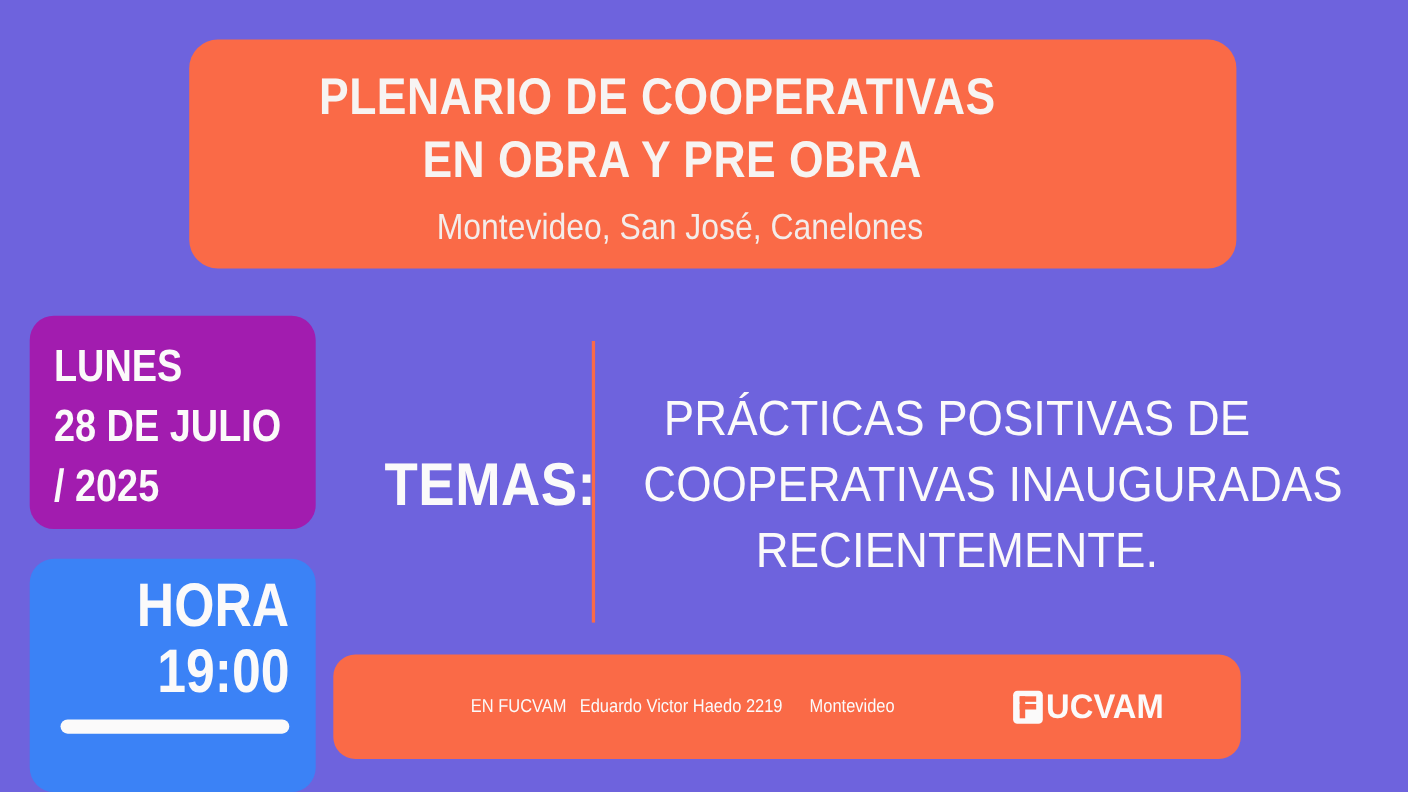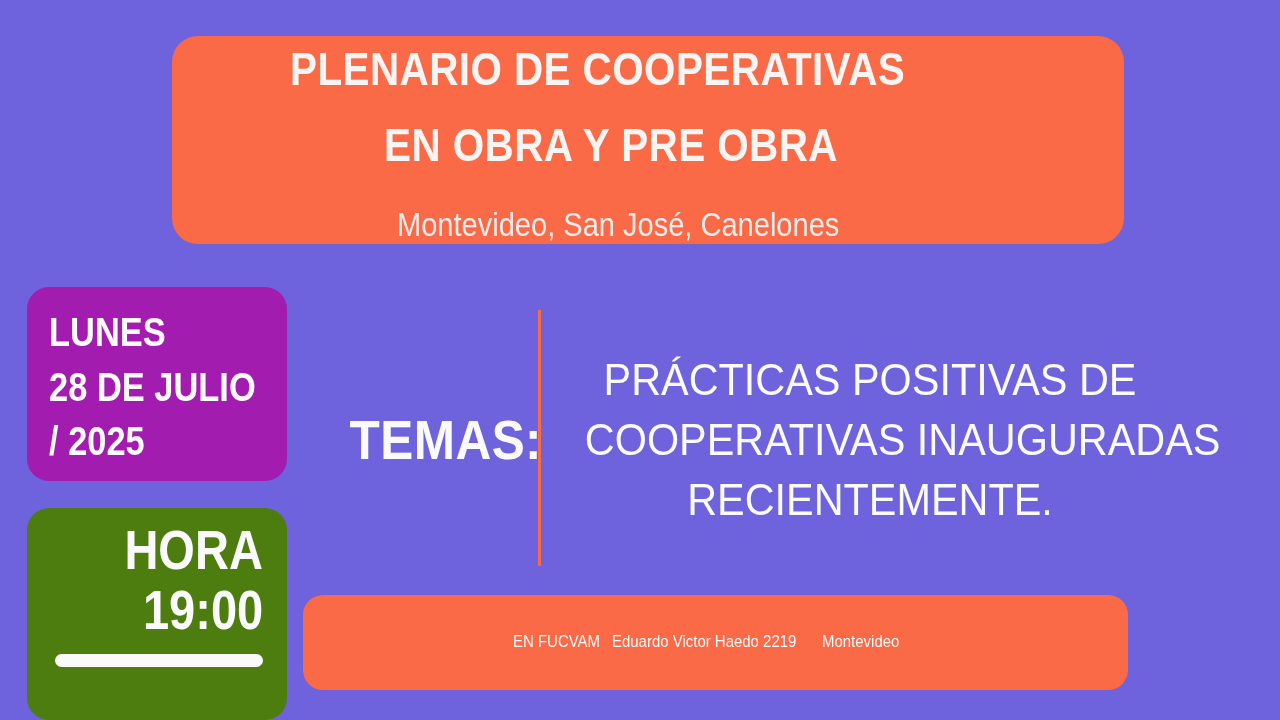--- a/index.html
+++ b/index.html
@@ -26,21 +26,21 @@
   
   #header-card {
     position:absolute;
     left:172px; top:36px;
     width:952px; height:208px;
     background:#FA6A47;
     border-radius:26px;
     display:flex;
     flex-direction:column;
     align-items:center;
-    justify-content:space-between;
+    justify-content:center;
     padding-top:4px;
   }
   #header-title-line1, #header-title-line2 {
     font-size:47px;
     font-weight:bold;
     letter-spacing:0.5px;
     color:#F7F4F2;
     line-height:1.22;
     text-align:center;
     transform:scaleX(0.86);
@@ -76,21 +76,21 @@
     white-space:nowrap;
     transform:scaleX(0.84);
     transform-origin:left center;
   }
 
   
   #hour-card {
     position:absolute;
     left:27px; top:508px;
     width:260px; height:212px;
-    background:#4d7c0f;
+    background:#3b82f6;
     border-radius:22px 22px 22px 22px;
     padding:12px 24px 0 0;
     display:flex;
     flex-direction:column;
     align-items:flex-end;
     justify-content:flex-start;
   }
   #hour-card .hl {
     font-size:56px;
     font-weight:bold;
@@ -245,14 +245,20 @@
 </div>
 
 <div id="footer-bar">
 
   <div id="venue-block">
     <div class="vl cond">EN FUCVAM</div>
     <div class="vl cond">Eduardo Victor Haedo 2219</div>
     <div class="vl cond">Montevideo</div>
   </div>
 
+  <div id="fucvam-logo">
+    <div id="logo-f-box">
+      <div id="logo-f-glyph"></div>
+    </div>
+    <div id="logo-word" class="cond">UCVAM</div>
+  </div>
 
 </div>
 
 </body></html>

